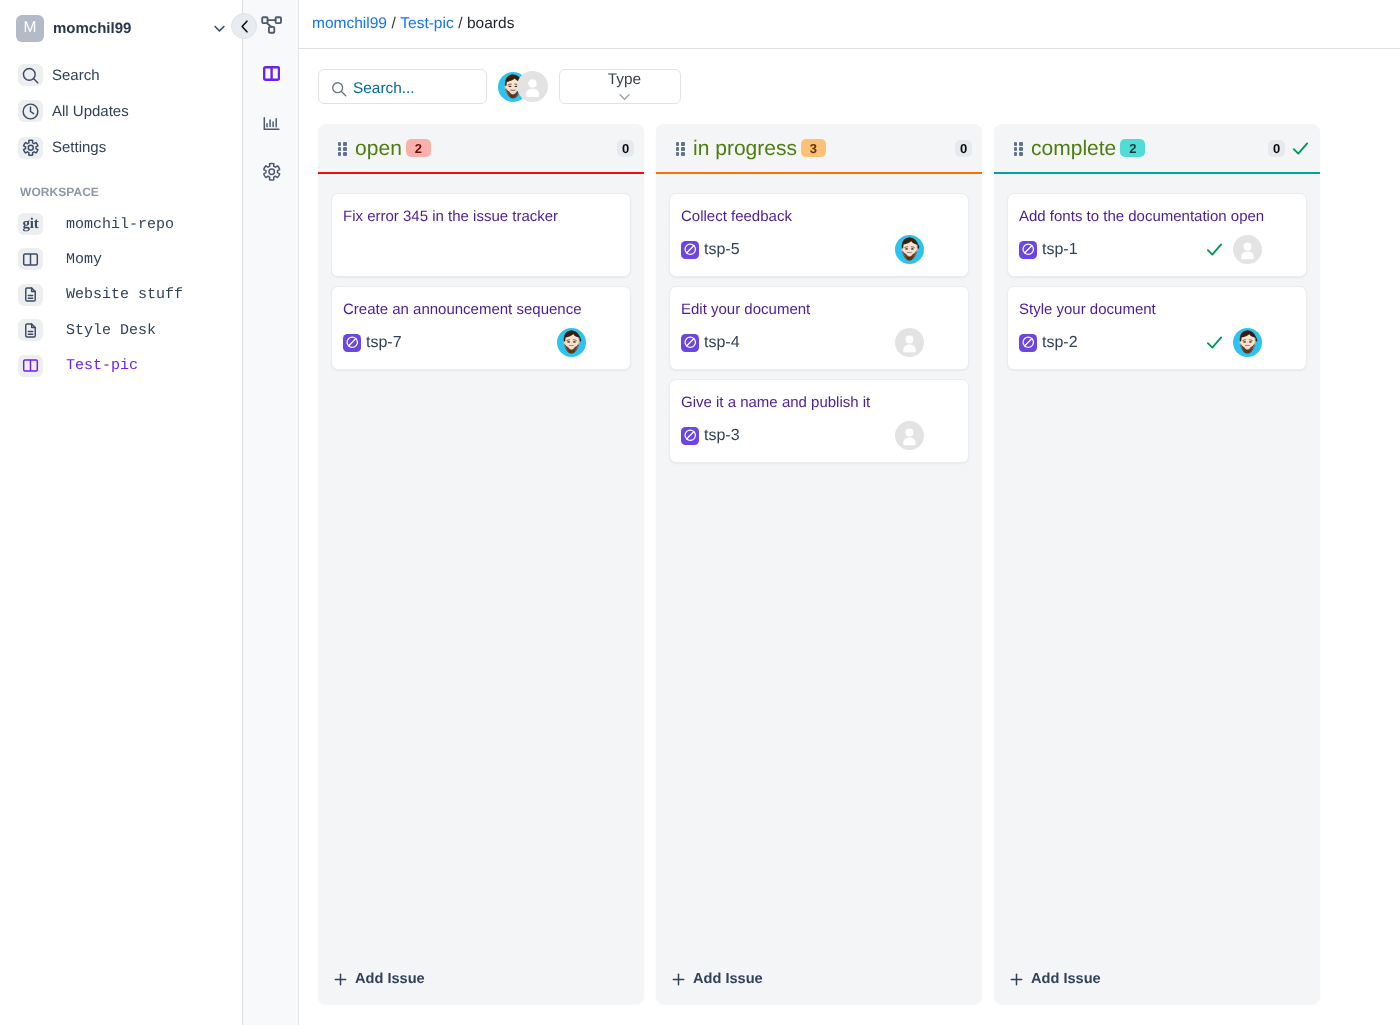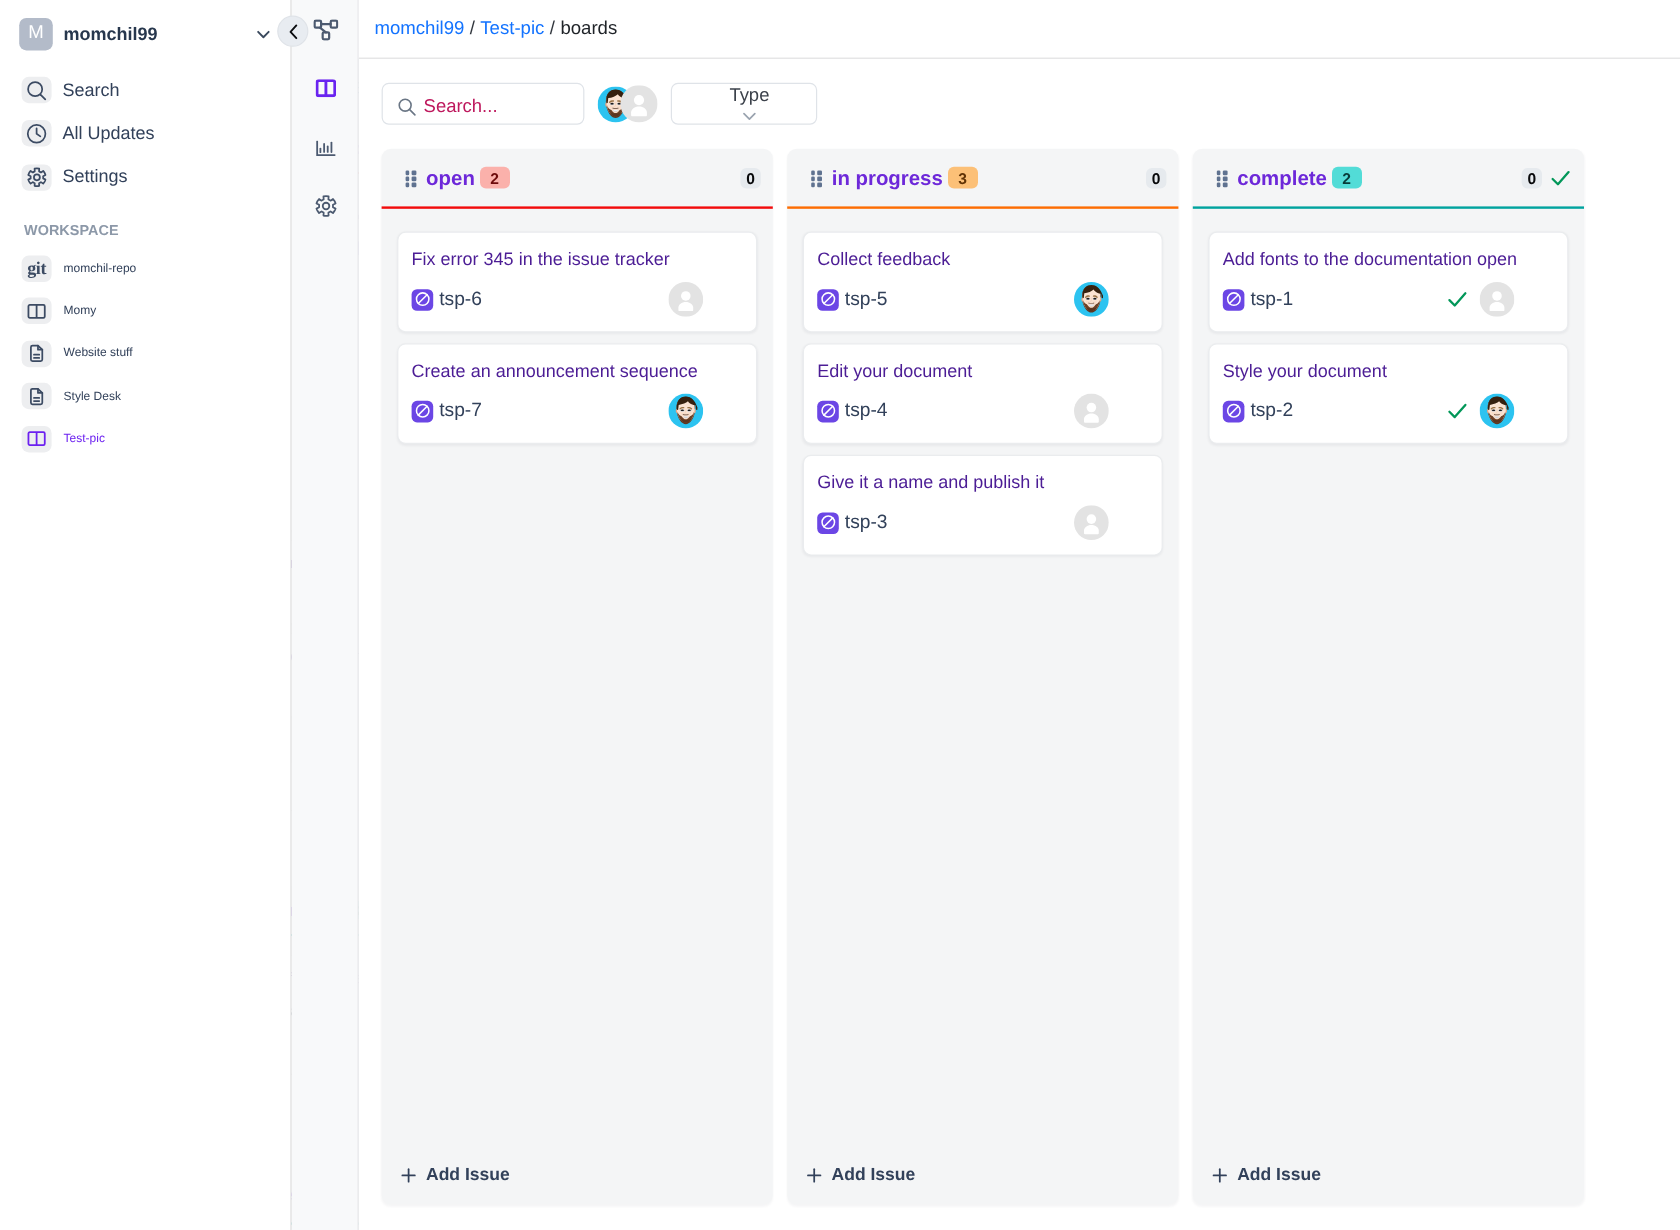--- a/index.html
+++ b/index.html
@@ -38,21 +38,21 @@
   }
   .nav-label { margin-left:9px; font-size:15px; color:#32415a; }
 
   .section-title {
     font-size:12px; letter-spacing:0.05px; color:#8c98a8; font-weight:700;
     padding-left:20px; position:absolute; top:185px; left:0;
   }
   .ws-list { position:absolute; top:213px; left:0; right:0; }
   .ws-item { display:flex; align-items:center; height:22px; padding-left:18px; margin-bottom:13.4px; cursor:pointer;}
   .ws-item .nav-icon { width:25px;height:22px;flex:0 0 25px; }
-  .ws-item .nav-label { font-size:10px; margin-left:10px;}
+  .ws-item .nav-label { font-size:15px; margin-left:23px;font-family:Liberation Mono, monospace;}
   .ws-item.active .nav-label { color:#6c21f0; }
   .git-txt { font-family:"Liberation Serif", serif; font-size:15px; color:#3c4b63; font-weight:700; letter-spacing:-0.3px;}
 
   .new-item-wrap { position:absolute; left:11px; top:975px; width:219px;}
   .new-item-btn {
     width:219px; height:36px; background:#e8ebef; border:none; border-radius:7px;
     font-size:15px; color:#15181c; font-family:"Liberation Sans", sans-serif; cursor:pointer;
   }
 
   
@@ -79,21 +79,21 @@
   }
   .crumb { font-size:15.5px; color:#1373ff; cursor:pointer; }
   .crumb-sep { font-size:15.5px; color:#31363d; margin:0 4.5px; }
   .crumb-last { font-size:15.5px; color:#1f2328; }
 
   .toolbar { height:75px; display:flex; align-items:center; padding-left:19px; flex:0 0 75px;}
   .search-box {
     width:169px; height:35px; border:1px solid #dfe3e8; border-radius:6px; background:#fff;
     display:flex; align-items:center; padding-left:11px;
   }
-  .search-ph { font-size:15.4px; color:#be185d; margin-left:5px; position:relative; top:2px;}
+  .search-ph { font-size:15.4px; color:#0369a1; margin-left:5px; position:relative; top:2px;}
   .avatar-group { display:flex; align-items:center; margin-left:11px; }
   .avatar-group .av { border-radius:50%; display:block;}
   .avatar-group .av1 { width:30px;height:30px;}
   .avatar-group .av2 { width:31px;height:31px; margin-left:-11px; }
   .type-select {
     margin-left:11px; width:122px; height:35px; border:1px solid #dfe3e8; border-radius:6px;
     background:#fff; display:flex; align-items:center; padding-left:9px; cursor:pointer;flex-direction:column;
   }
   .type-label { font-size:15.4px; color:#3c424b; position:relative; top:1px;}
   .type-div { margin-left:auto; width:1px; height:21px; background:#dcdfe3;}
@@ -102,21 +102,21 @@
   
   .board { display:flex; gap:12px; padding:0 0 0 19px; flex:1; min-height:0; }
   .column {
     width:326px; flex:0 0 326px; background:#f4f5f6; border-radius:8px;
     display:flex; flex-direction:column; height:880px; position:relative;
     box-shadow:0 1px 2px rgba(16,24,40,0.04);
   }
   .col-head { height:48px; display:flex; align-items:center; padding:0 10px 0 20px; position:relative;}
   .drag-dots { display:grid; grid-template-columns:repeat(2,3.3px); gap:1.6px 2px; margin-right:8.5px; position:relative; top:1px;}
   .drag-dots i { width:3.3px;height:3.3px;background:#5f7290;border-radius:1.1px;display:block;}
-  .col-title { font-size:17px; font-weight:700; color:#6d28d9; letter-spacing:0; position:relative; top:1px;}
+  .col-title { font-size:21px; font-weight:400; color:#4d7c0f; letter-spacing:0; position:relative; top:1px;}
   .col-badge {
     margin-left:4px; height:18px; min-width:25px; padding:0 6px; border-radius:5px; font-size:13px;
     font-weight:700; display:flex;align-items:center; justify-content:center;
   }
   .col-right { margin-left:auto; display:flex; align-items:center;}
   .col-zero {
     background:#e6eaee; border-radius:5px; width:17px; height:17px;
     font-size:13px; font-weight:700; color:#08090b; display:flex;align-items:center;justify-content:center;
   }
   .col-rule { height:2.4px; }
@@ -353,38 +353,20 @@
             <span class="col-title">open</span>
             <span class="col-badge" style="background:#fbb1ab;color:#6d0b0b">2</span>
             <span class="col-right">
               <span class="col-zero">0</span>
             </span>
           </div>
           <div class="col-rule" style="background: rgb(242, 11, 11);"></div>
           <div class="cards">
             <div class="card">
               <div class="card-title">Fix error 345 in the issue tracker</div>
-              <div class="card-foot">
-                <span class="ticket-icon">
-                  <svg width="14.5" height="14.5" viewBox="0 0 24 24" fill="none" stroke="#fff" stroke-width="2.1" stroke-linecap="round">
-                    <circle cx="12" cy="12" r="8.6"></circle>
-                    <line x1="5.9" y1="18.1" x2="18.1" y2="5.9"></line>
-                  </svg>
-                </span>
-                <span class="ticket-id">tsp-6</span>
-                <span class="card-right">
-                  <span class="av-slot">
-                    <svg width="29" height="29" viewBox="0 0 64 64">
-                      <circle cx="32" cy="32" r="32" fill="#e3e3e3"></circle>
-                      <circle cx="32" cy="25.6" r="8.8" fill="#fff"></circle>
-                      <path d="M32 36.6c-7.6 0-13.6 4.6-13.6 10.5v4.7c0 .9.8 1.7 1.7 1.7h23.8c.9 0 1.7-.8 1.7-1.7v-4.7c0-5.9-6-10.5-13.6-10.5z" fill="#fff"></path>
-                    </svg>
-                  </span>
-                </span>
-              </div>
             </div>
             <div class="card">
               <div class="card-title">Create an announcement sequence</div>
               <div class="card-foot">
                 <span class="ticket-icon">
                   <svg width="14.5" height="14.5" viewBox="0 0 24 24" fill="none" stroke="#fff" stroke-width="2.1" stroke-linecap="round">
                     <circle cx="12" cy="12" r="8.6"></circle>
                     <line x1="5.9" y1="18.1" x2="18.1" y2="5.9"></line>
                   </svg>
                 </span>

